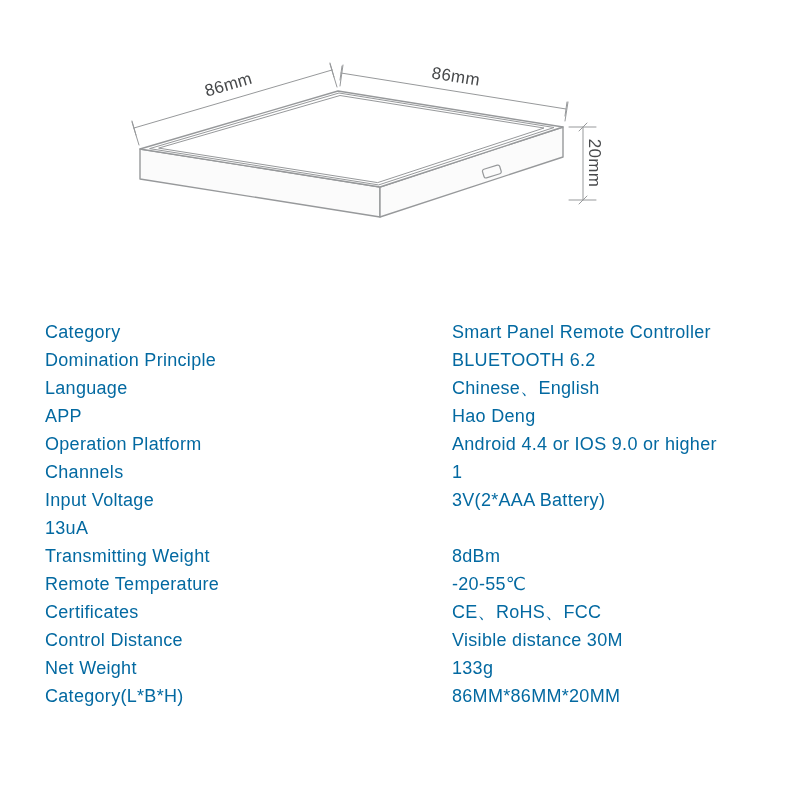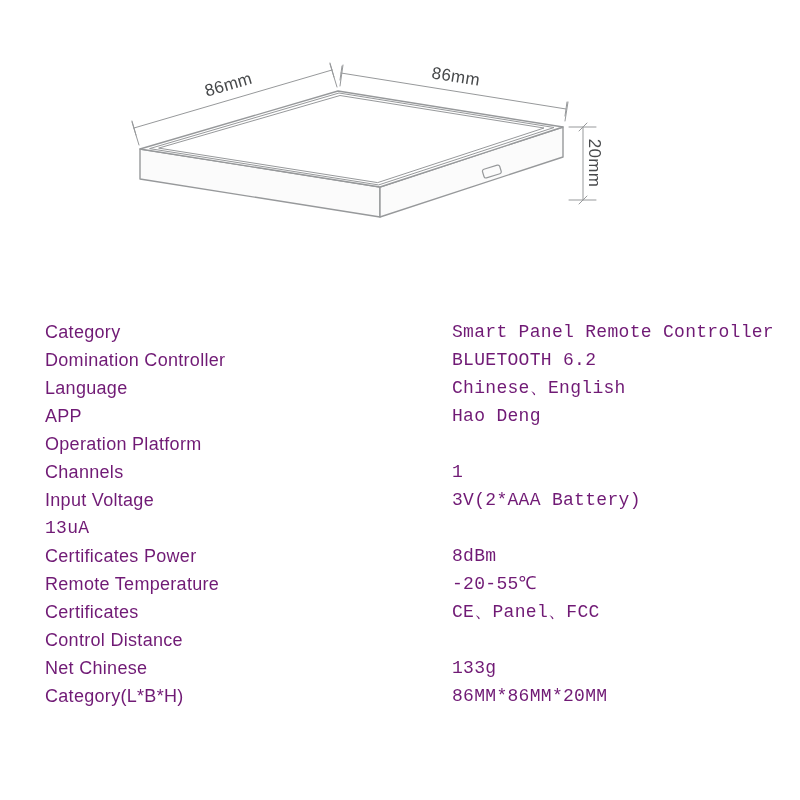--- a/index.html
+++ b/index.html
@@ -12,24 +12,24 @@
   .drawing svg{display:block;}
   .dim-text{
     font-family:"Liberation Sans","DejaVu Sans",sans-serif;
     font-size:17px;fill:#47494b;letter-spacing:.3px;
   }
   .specs{
     position:absolute;top:318px;left:45px;width:725px;
   }
   .spec-row{
     display:flex;height:28px;line-height:28px;
-    font-size:18px;letter-spacing:.3px;color:#701a75;
+    font-size:18px;letter-spacing:.3px;color:#0369a1;
   }
   .spec-label{width:407px;flex:0 0 407px;white-space:nowrap;}
-  .spec-value{flex:1;white-space:nowrap;font-family:Liberation Mono, monospace;}
+  .spec-value{flex:1;white-space:nowrap;}
 </style>
 </head>
 <body>
 
 <div class="drawing">
   <svg width="800" height="310" viewBox="0 0 800 310">
     <g stroke="#97999b" fill="none" stroke-linecap="round" stroke-linejoin="round">
 
       <g>
         <polygon points="140,149 140,179 380,217 380,187" fill="#fbfbfb" stroke-width="1.4"></polygon>
@@ -70,61 +70,63 @@
     <text class="dim-text" x="594" y="168" text-anchor="middle" transform="rotate(90 594 163)">20mm</text>
   </svg>
 </div>
 
 <div class="specs">
   <div class="spec-row">
     <div class="spec-label">Category</div>
     <div class="spec-value">Smart Panel Remote Controller</div>
   </div>
   <div class="spec-row">
-    <div class="spec-label">Domination Controller</div>
+    <div class="spec-label">Domination Principle</div>
     <div class="spec-value">BLUETOOTH 6.2</div>
   </div>
   <div class="spec-row">
     <div class="spec-label">Language</div>
     <div class="spec-value">Chinese、English</div>
   </div>
   <div class="spec-row">
     <div class="spec-label">APP</div>
     <div class="spec-value">Hao Deng</div>
   </div>
   <div class="spec-row">
     <div class="spec-label">Operation Platform</div>
+    <div class="spec-value">Android 4.4 or IOS 9.0 or higher</div>
   </div>
   <div class="spec-row">
     <div class="spec-label">Channels</div>
     <div class="spec-value">1</div>
   </div>
   <div class="spec-row">
     <div class="spec-label">Input Voltage</div>
     <div class="spec-value">3V(2*AAA Battery)</div>
   </div>
   <div class="spec-row">
     <div class="spec-value">13uA</div>
   </div>
   <div class="spec-row">
-    <div class="spec-label">Certificates Power</div>
+    <div class="spec-label">Transmitting Weight</div>
     <div class="spec-value">8dBm</div>
   </div>
   <div class="spec-row">
     <div class="spec-label">Remote Temperature</div>
     <div class="spec-value">-20-55℃</div>
   </div>
   <div class="spec-row">
     <div class="spec-label">Certificates</div>
-    <div class="spec-value">CE、Panel、FCC</div>
+    <div class="spec-value">CE、RoHS、FCC</div>
   </div>
   <div class="spec-row">
     <div class="spec-label">Control Distance</div>
+    <div class="spec-value">Visible distance 30M</div>
   </div>
   <div class="spec-row">
-    <div class="spec-label">Net Chinese</div>
+    <div class="spec-label">Net Weight</div>
     <div class="spec-value">133g</div>
   </div>
   <div class="spec-row">
     <div class="spec-label">Category(L*B*H)</div>
     <div class="spec-value">86MM*86MM*20MM</div>
   </div>
 </div>
 
 </body></html>

